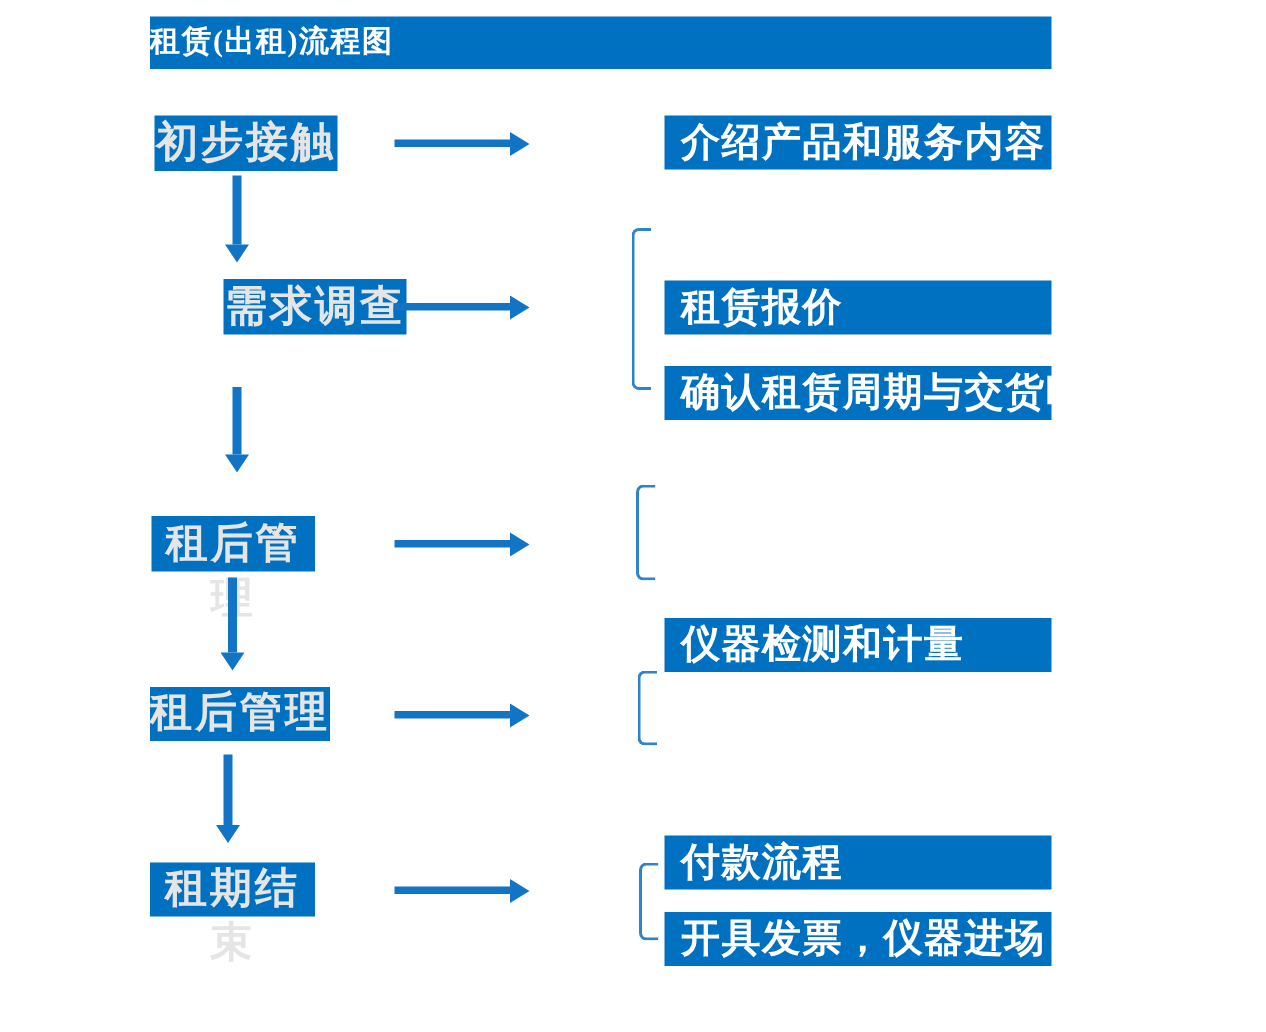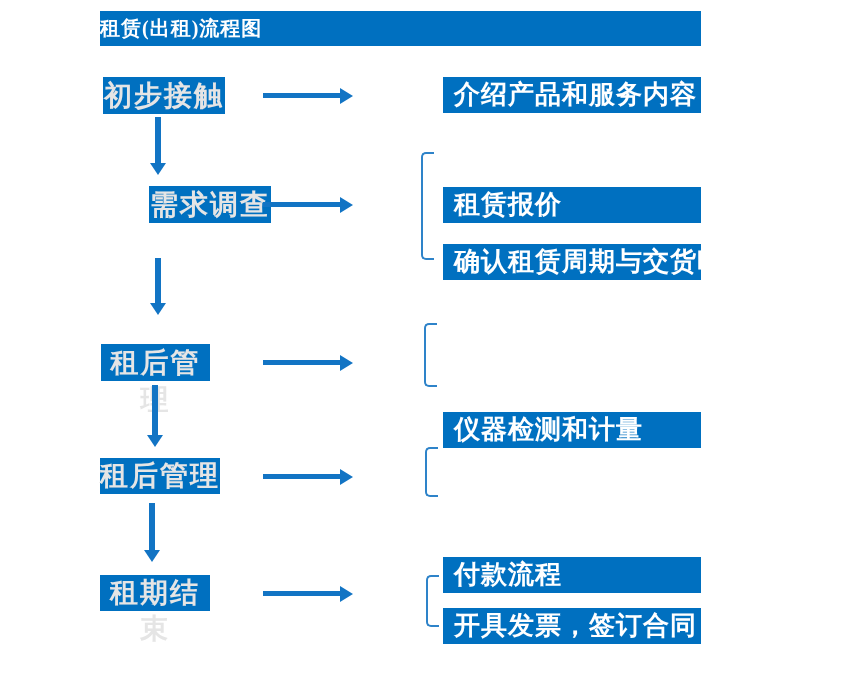--- a/index.html
+++ b/index.html
@@ -74,15 +74,15 @@
 
   <div class="output" style="top:77px;">介绍产品和服务内容</div>
 
   <div class="output" style="top:187px;">租赁报价</div>
   <div class="output" style="top:244px;">确认租赁周期与交货时间</div>
 
   <div class="output" style="top:364px;margin-top:48px;">仪器检测和计量</div>
 
 
   <div class="output" style="top:557px;">付款流程</div>
-  <div class="output" style="top:608px;">开具发票，签订合同</div>
+  <div class="output" style="top:608px;">开具发票，仪器进场</div>
 
 </div>
 
 </body></html>

